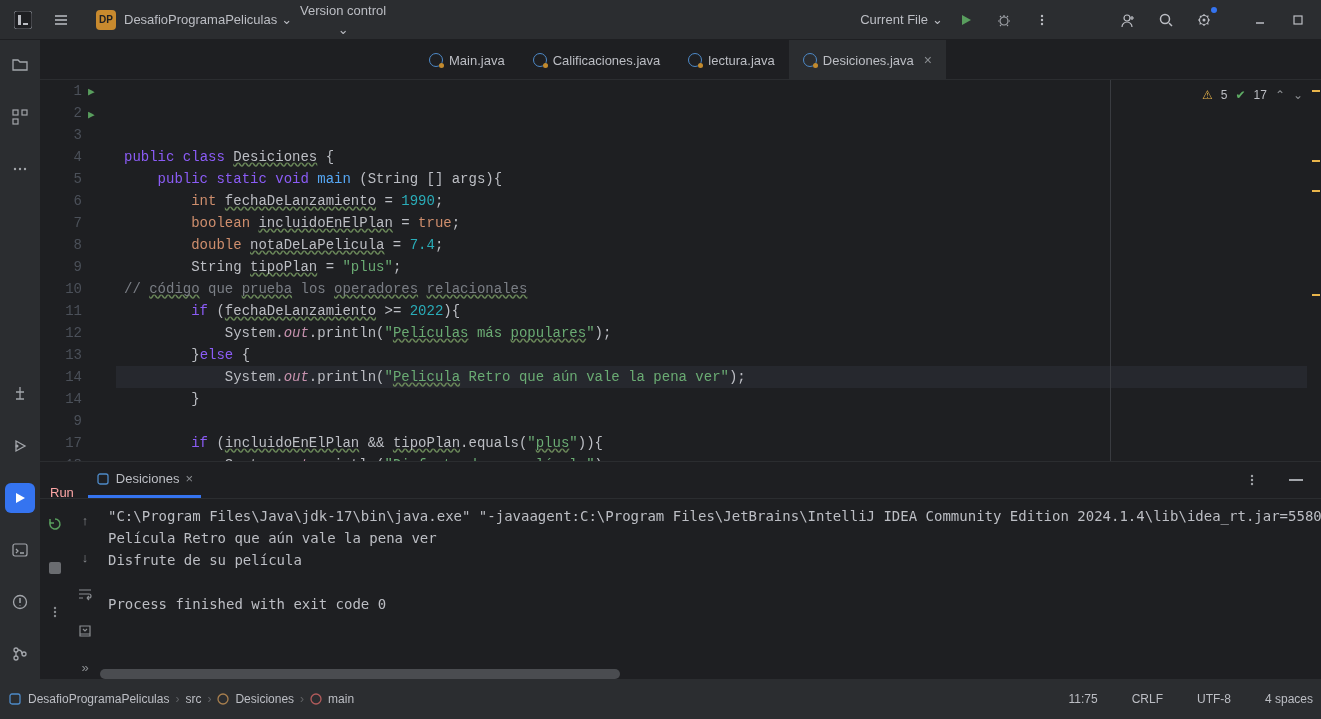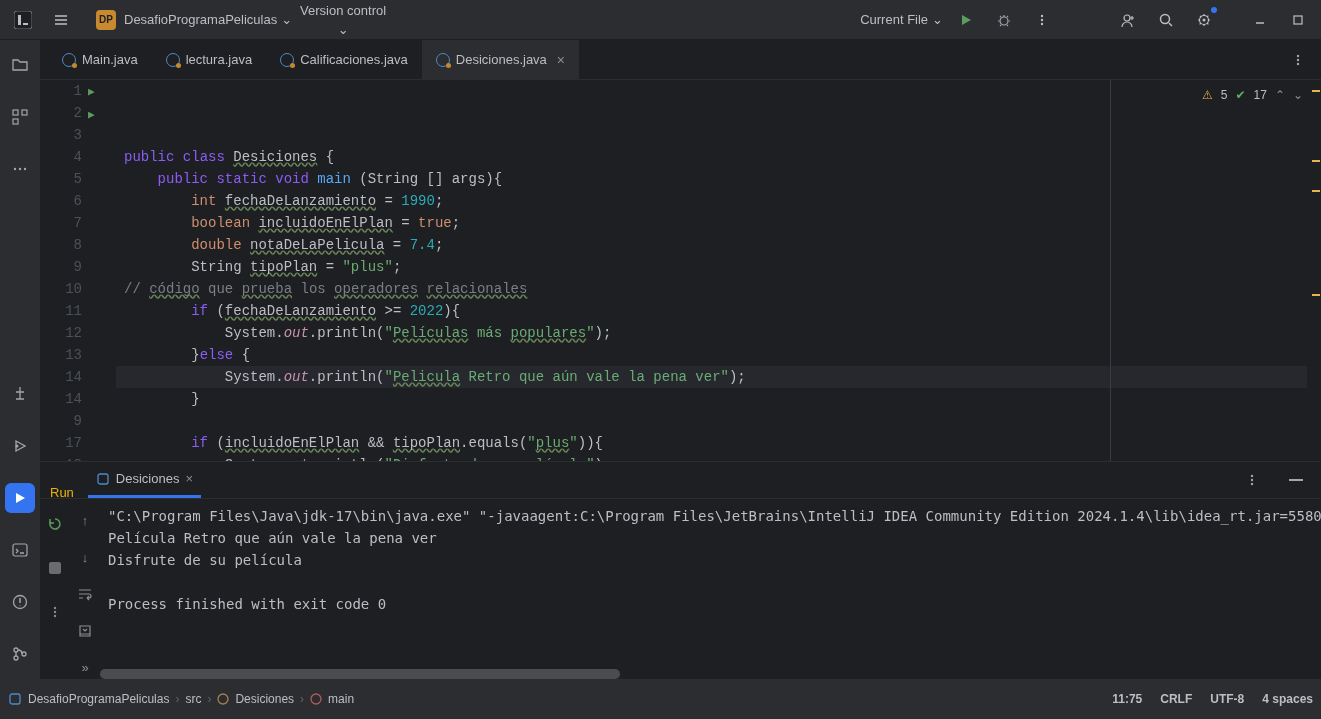--- a/index.html
+++ b/index.html
@@ -17,21 +17,21 @@
 .icn-btn { width:30px; height:30px; display:flex; align-items:center; justify-content:center; cursor:pointer; }
 
 
 .middle { flex:1; display:flex; overflow:hidden; }
 .leftbar { width:40px; background:#2b2d30; display:flex; flex-direction:column; align-items:center; padding-top:10px; gap:22px; }
 .leftbar .icn-btn { color:#a3a6ab; }
 
 .main { flex:1; display:flex; flex-direction:column; overflow:hidden; }
 
 
-.tabs { height:40px; background:#1e1f22; display:flex; align-items:center; padding:0 8px; border-bottom:1px solid #2b2d30; position:relative; }
+.tabs { height:40px; background:#1e1f22; display:flex; align-items:center; padding:0 8px; border-bottom:1px solid #2b2d30; position:relative;flex-direction:column; }
 .tab { height:40px; display:flex; align-items:center; gap:6px; padding:0 14px; color:#bcbec4; cursor:pointer; }
 .tab.active { background:#2b2d30; }
 .tab-ico { width:14px; height:14px; border:1.5px solid #4e8ac8; border-radius:50%; position:relative; }
 .tab-ico::after { content:""; position:absolute; width:5px; height:5px; background:#c28a2e; border-radius:50%; right:-2px; bottom:-2px; }
 .tab .close { color:#8a8d91; font-size:14px; margin-left:4px; }
 .tabs .menu-more { margin-left:auto; color:#a3a6ab; cursor:pointer; }
 
 
 .editor-wrap { flex:1; display:flex; overflow:hidden; position:relative; }
 .editor { flex:1; display:flex; font-family:Consolas,'Courier New',monospace; font-size:14px; line-height:22px; overflow:hidden; background:#1e1f22; }
@@ -56,35 +56,35 @@
 .inspect { position:absolute; top:8px; right:18px; display:flex; align-items:center; gap:8px; font-size:12px; color:#bcbec4; }
 .insp-warn { color:#e8b44b; }
 .insp-ok { color:#5fad65; }
 
 .markbar { width:14px; background:#1e1f22; position:relative; }
 .mark { position:absolute; right:1px; width:8px; height:2px; }
 
 
 .run-panel { height:218px; background:#1e1f22; border-top:1px solid #2b2d30; display:flex; flex-direction:column; }
 .run-hdr { height:36px; display:flex; align-items:center; padding:0 10px; gap:14px; }
-.run-lbl { color:#eab308; font-weight:normal;margin-top:24px; }
+.run-lbl { color:#fca5a5; font-weight:normal;margin-top:24px; }
 .run-tab { display:flex; align-items:center; gap:6px; height:36px; border-bottom:3px solid #3574f0; padding:0 8px; }
 .run-right { margin-left:auto; display:flex; gap:14px; color:#a3a6ab; }
 .run-body { flex:1; display:flex; overflow:hidden; border-top:1px solid #2b2d30; }
 .tool-col { width:36px; display:flex; flex-direction:column; align-items:center; gap:14px; padding-top:10px; color:#8a8d91; }
 .tool-col.first { border-right:none; }
 .console { flex:1; font-family:Consolas,monospace; font-size:14px; line-height:22px; color:#bcbec4; padding:6px 8px; overflow:hidden; white-space:pre; }
 .scrollbar { height:10px; background:transparent; position:relative; }
 .scrollbar-thumb { position:absolute; height:10px; background:#4a4c50; border-radius:5px; }
 
 
 .rail { height:40px; background:#2b2d30; display:flex; align-items:center; padding:0 8px; gap:8px; font-size:12px; color:#bcbec4; position:relative; }
 .rail .crumb { display:flex; align-items:center; gap:6px; }
 .rail .sep { color:#5f6164; }
-.rail-right { margin-left:auto; display:flex; gap:18px;font-weight:bold; }
+.rail-right { margin-left:auto; display:flex; gap:34px; }
 
 .leftbar-bottom { margin-top:auto; display:flex; flex-direction:column; align-items:center; gap:22px; padding-bottom:10px; }
 .active-tool { background:#3574f0; border-radius:6px; }
 
 svg { display:block; }
 </style>
 </head>
 <body>
 
 <div class="topbar">
@@ -232,25 +232,25 @@
   <div class="main">
 
     <div class="tabs">
       <div id="tabs-container" style="display:flex">
           <div class="tab">
             <span class="tab-ico"></span>
             <span>Main.java</span>
           </div>
           <div class="tab">
             <span class="tab-ico"></span>
-            <span>lectura.java</span>
+            <span>Calificaciones.java</span>
           </div>
           <div class="tab">
             <span class="tab-ico"></span>
-            <span>Calificaciones.java</span>
+            <span>lectura.java</span>
           </div>
           <div class="tab active">
             <span class="tab-ico"></span>
             <span>Desiciones.java</span>
             <span class="close">×</span>
           </div>
         </div>
       <div class="menu-more icn-btn">
           <svg width="14" height="14">
             <circle cx="7" cy="3" r="1.2" fill="#a3a6ab"></circle>

